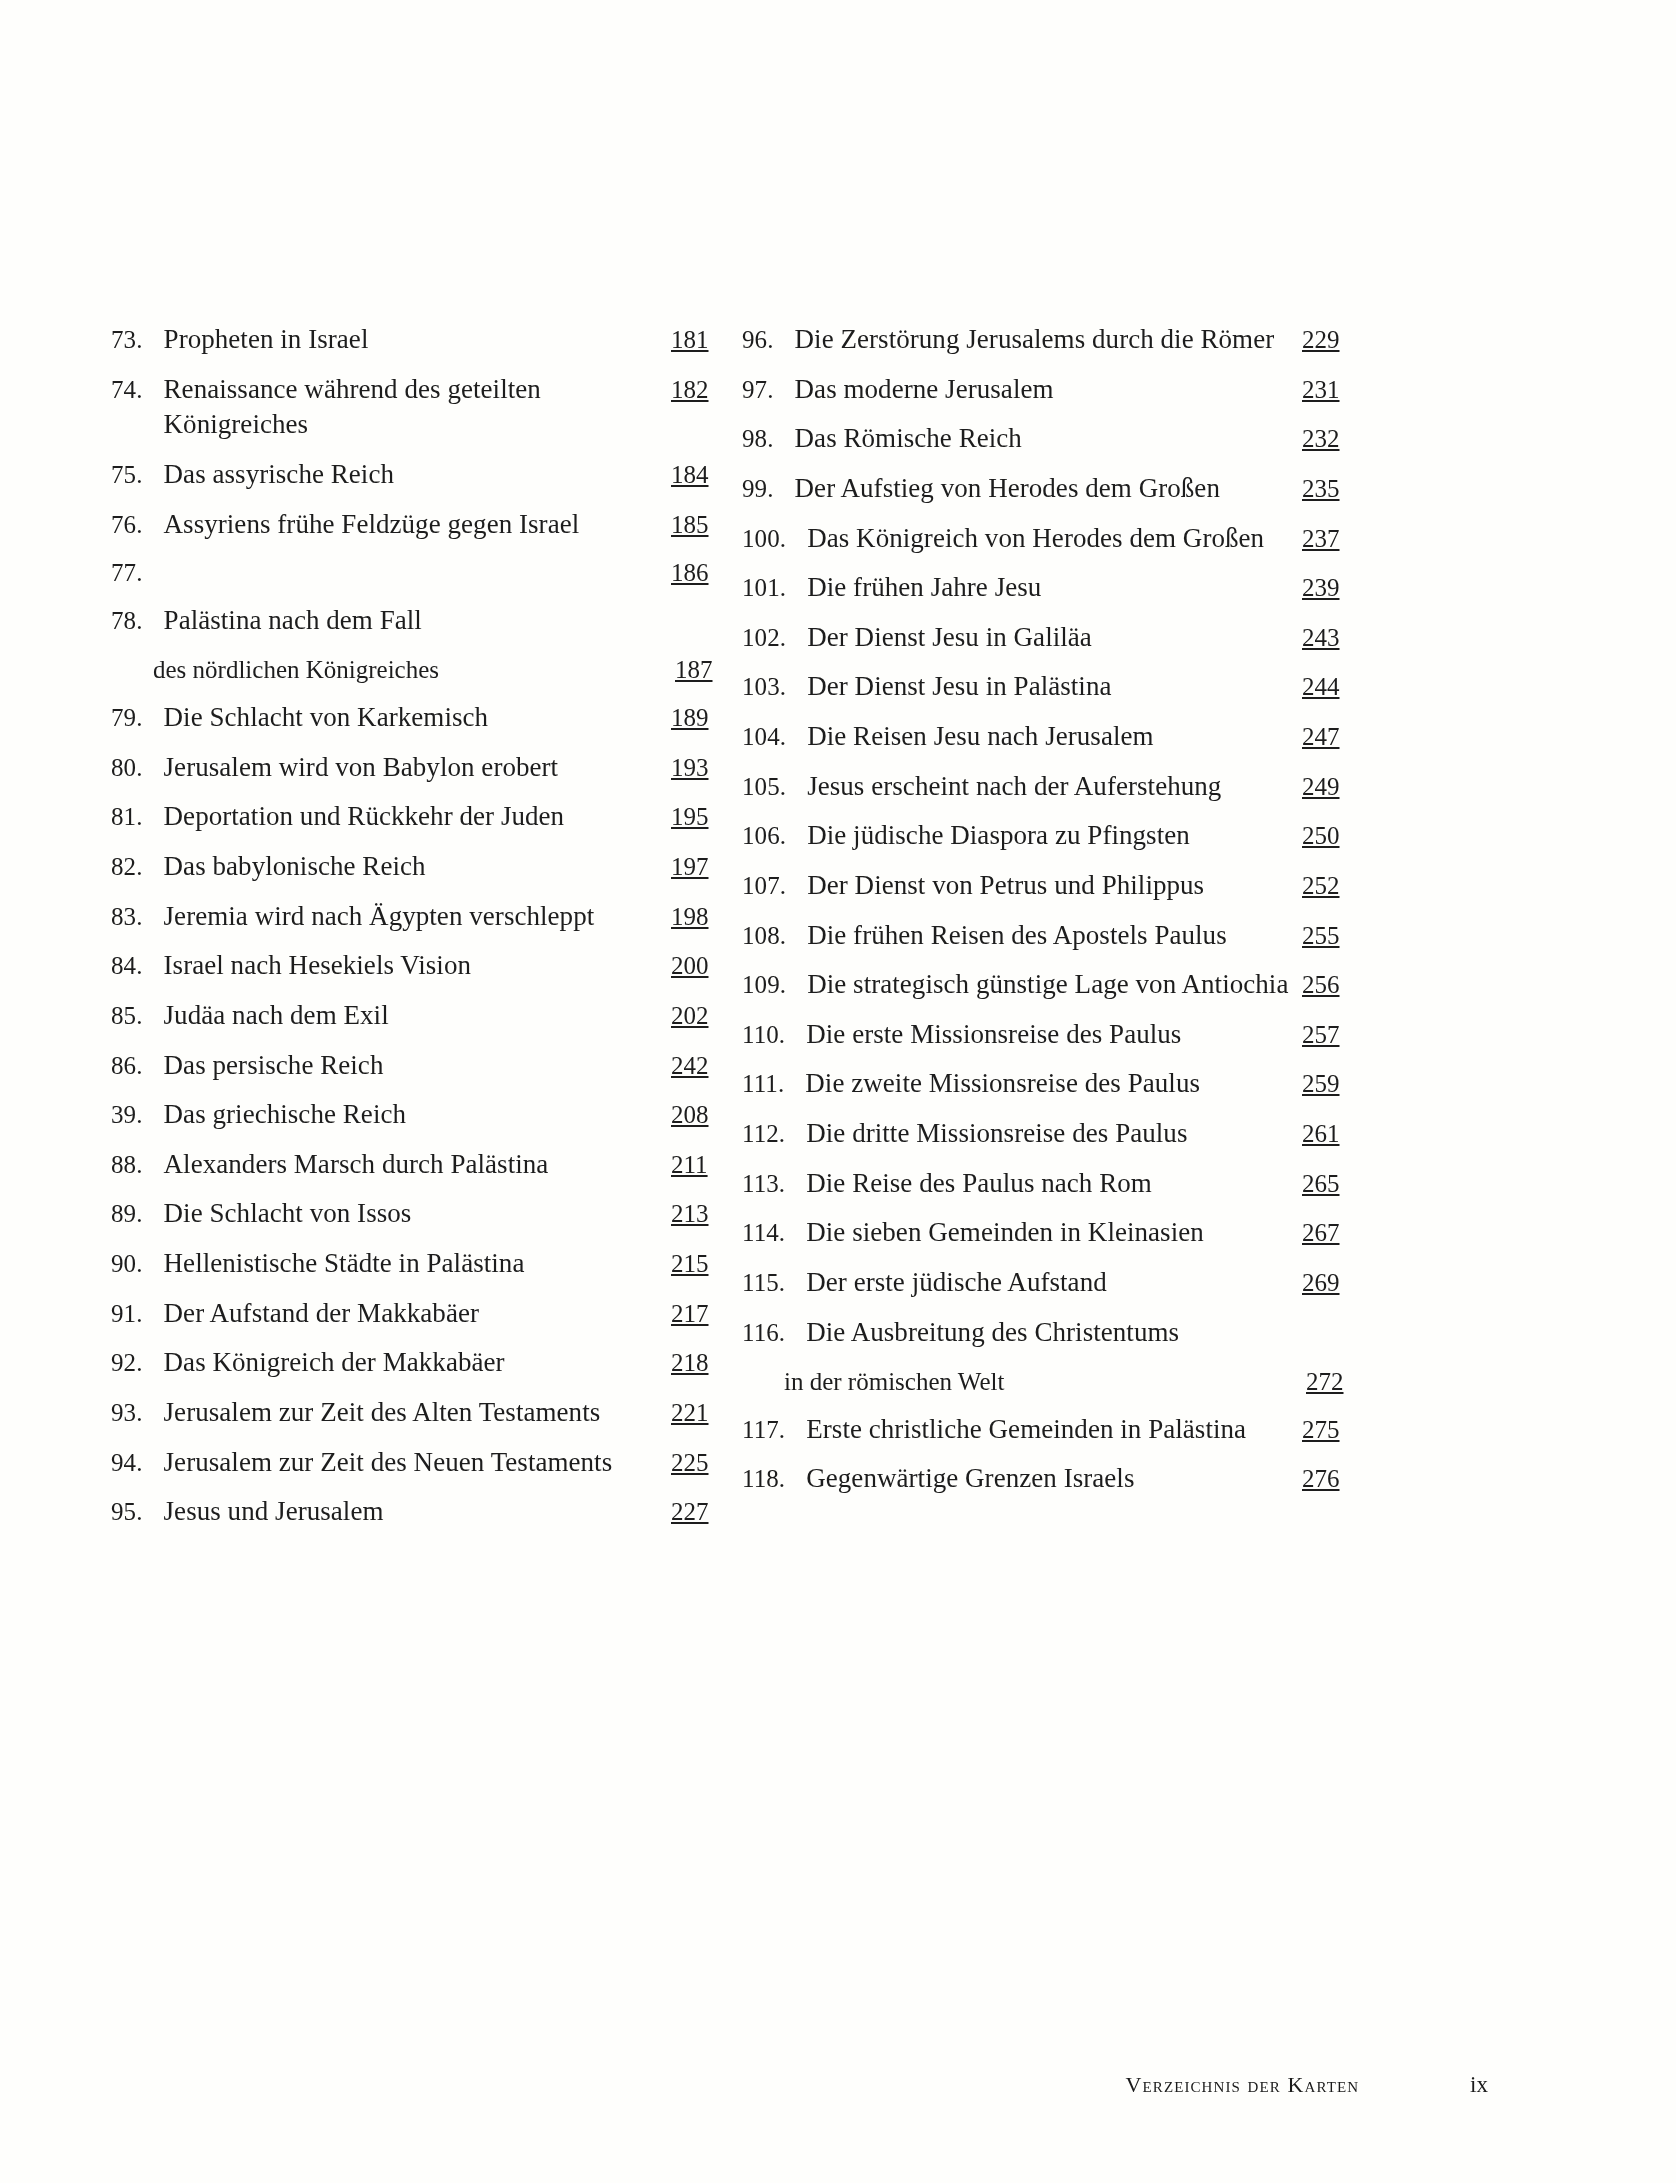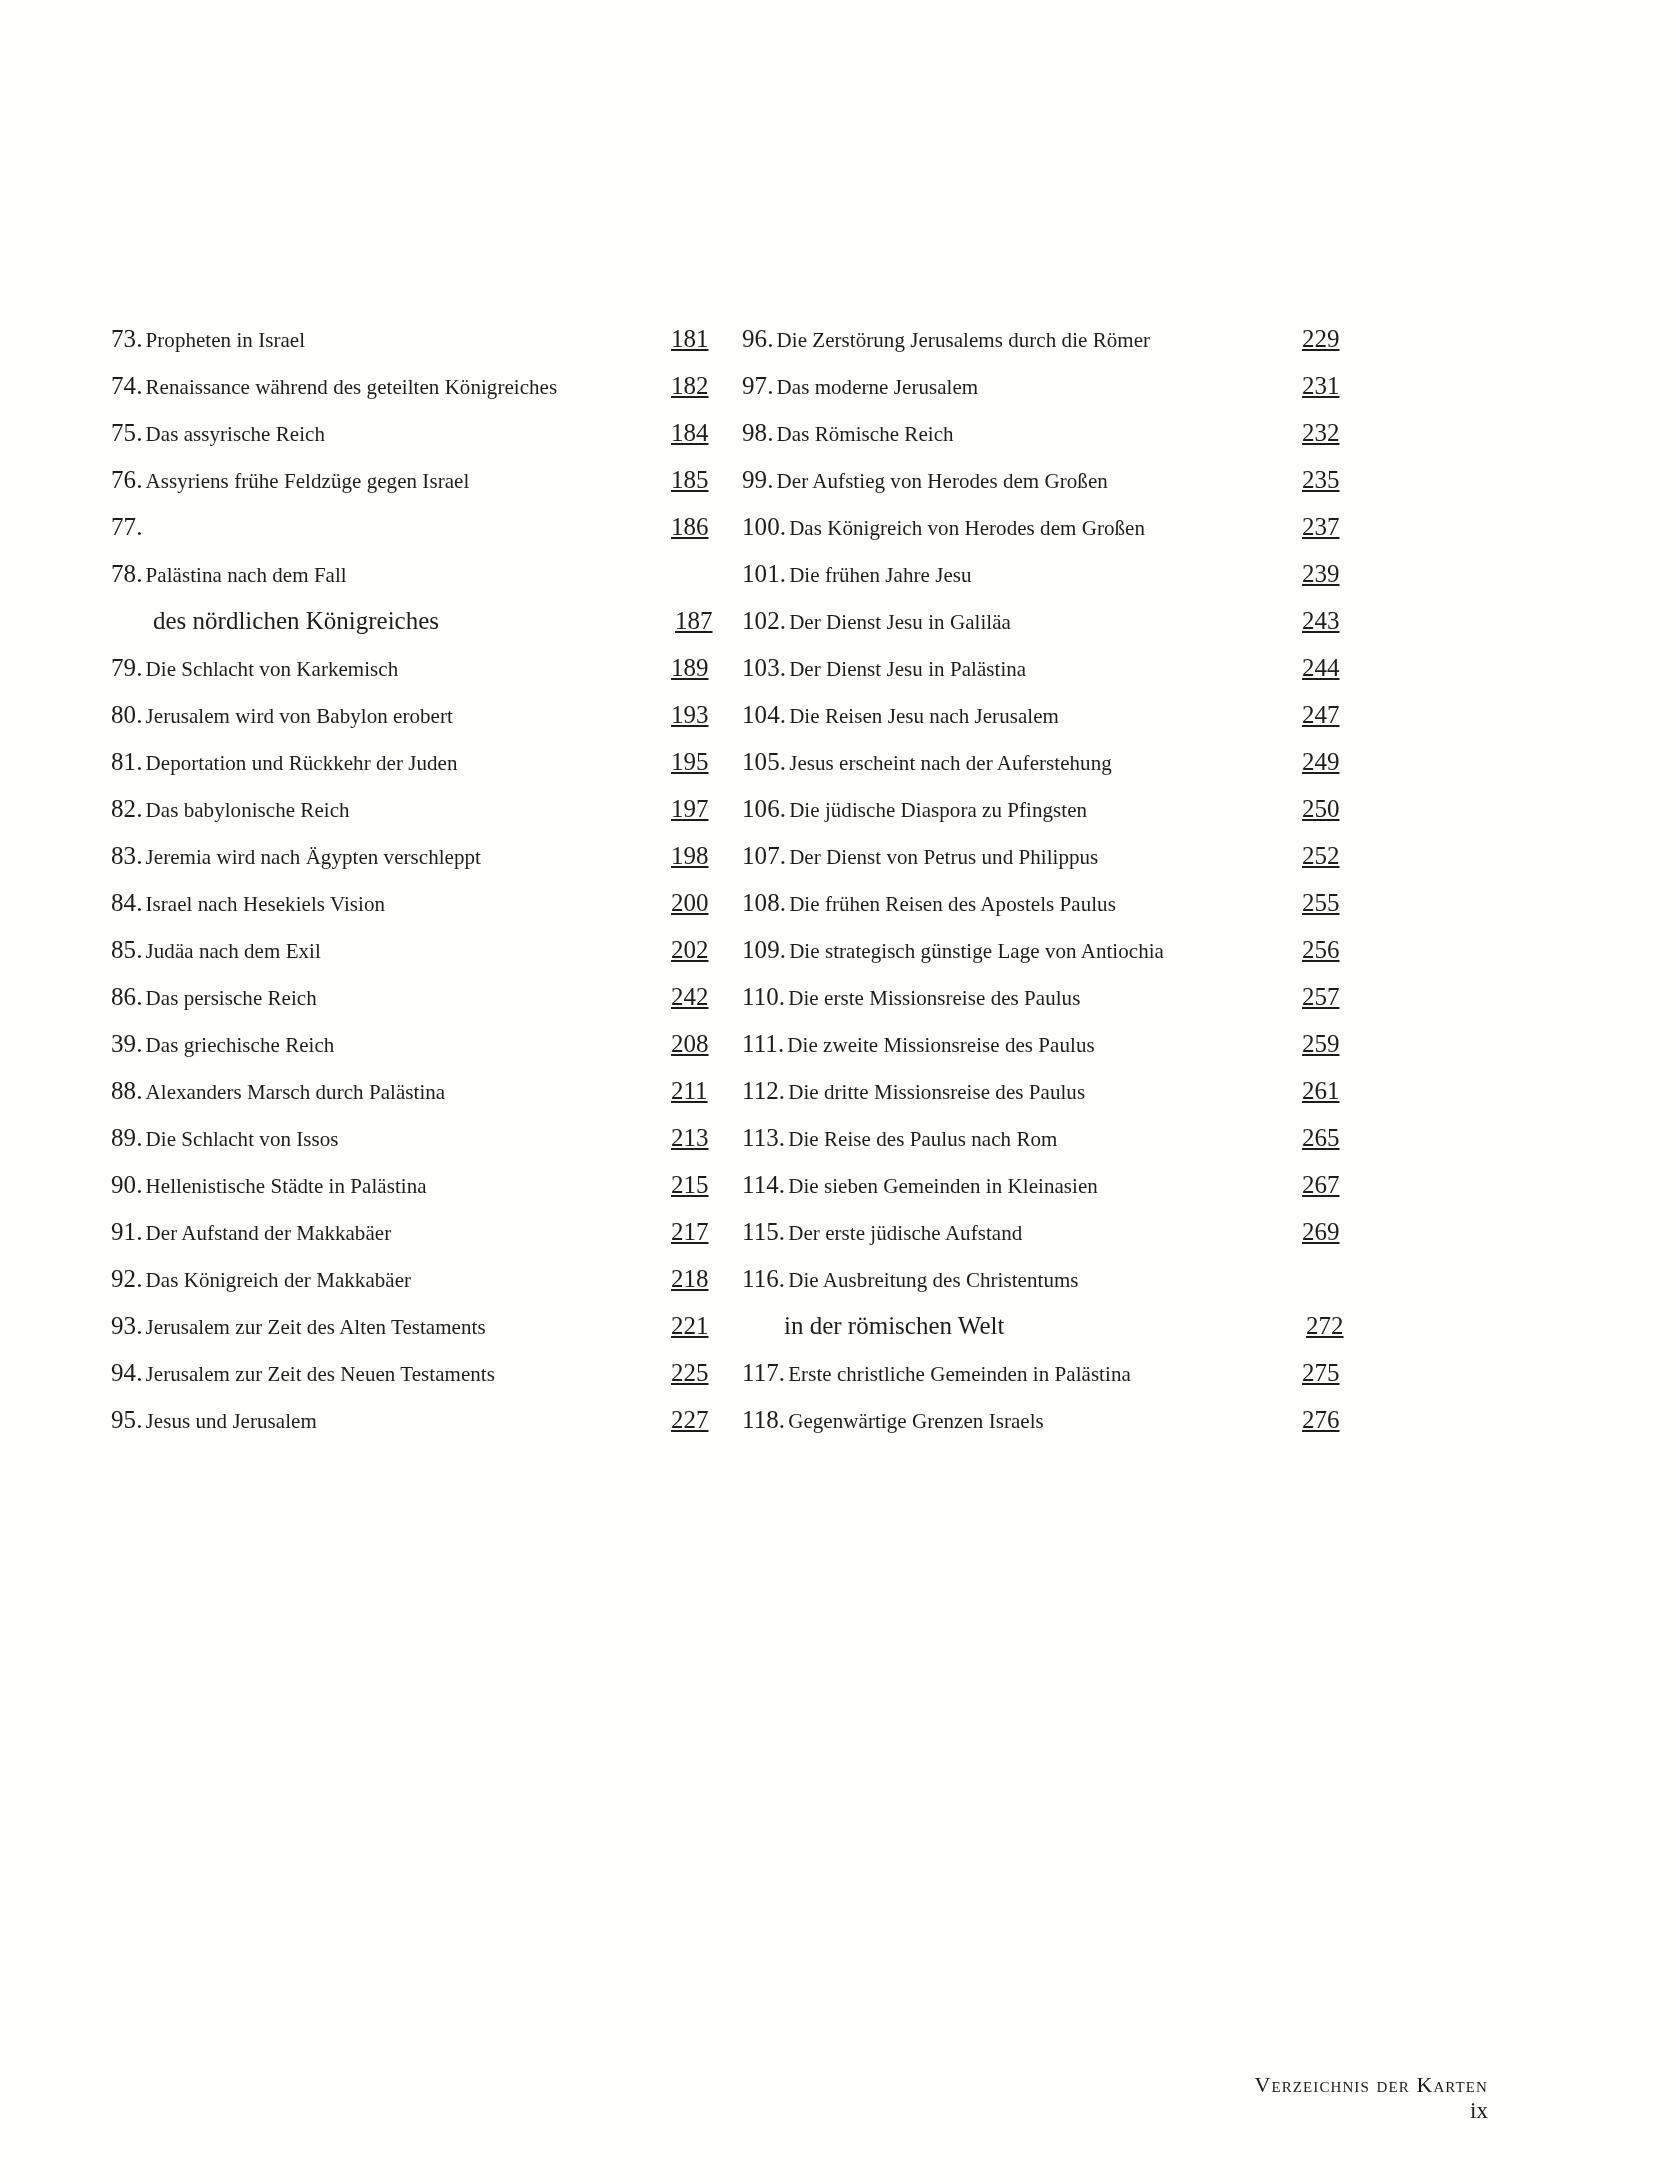--- a/index.html
+++ b/index.html
@@ -58,24 +58,24 @@
 
   .toc-num {
     font-size: 25px;
     line-height: 1.32;
     letter-spacing: 0.1px;
     white-space: nowrap;
     color: #1d1d1d;
   }
 
   .toc-title {
-    font-size: 21px;
+    font-size: 27px;
     line-height: 1.32;
     letter-spacing: 0.05px;
-    margin-left: 3px;
+    margin-left: 21px;
     color: #1d1d1d;
   }
 
   .toc-page {
     font-size: 25px;
     line-height: 1.32;
     color: #1d1d1d;
     width: 63px;
     flex: 0 0 63px;
     text-align: left;
@@ -117,22 +117,21 @@
     left: 0;
     top: 2072px;
     width: 1676px;
     height: 40px;
   }
   .footer-inner {
     position: absolute;
     right: 188px;
     top: 0;
     display: flex;
-    flex-direction: column;
-    align-items: flex-end;
+    align-items: flex-start;
   }
   .footer-title {
     font-size: 22px;
     font-variant: small-caps;
     letter-spacing: 1.1px;
     color: #1a1a1a;
     white-space: nowrap;
   }
   .footer-pageno {
     font-size: 23px;

